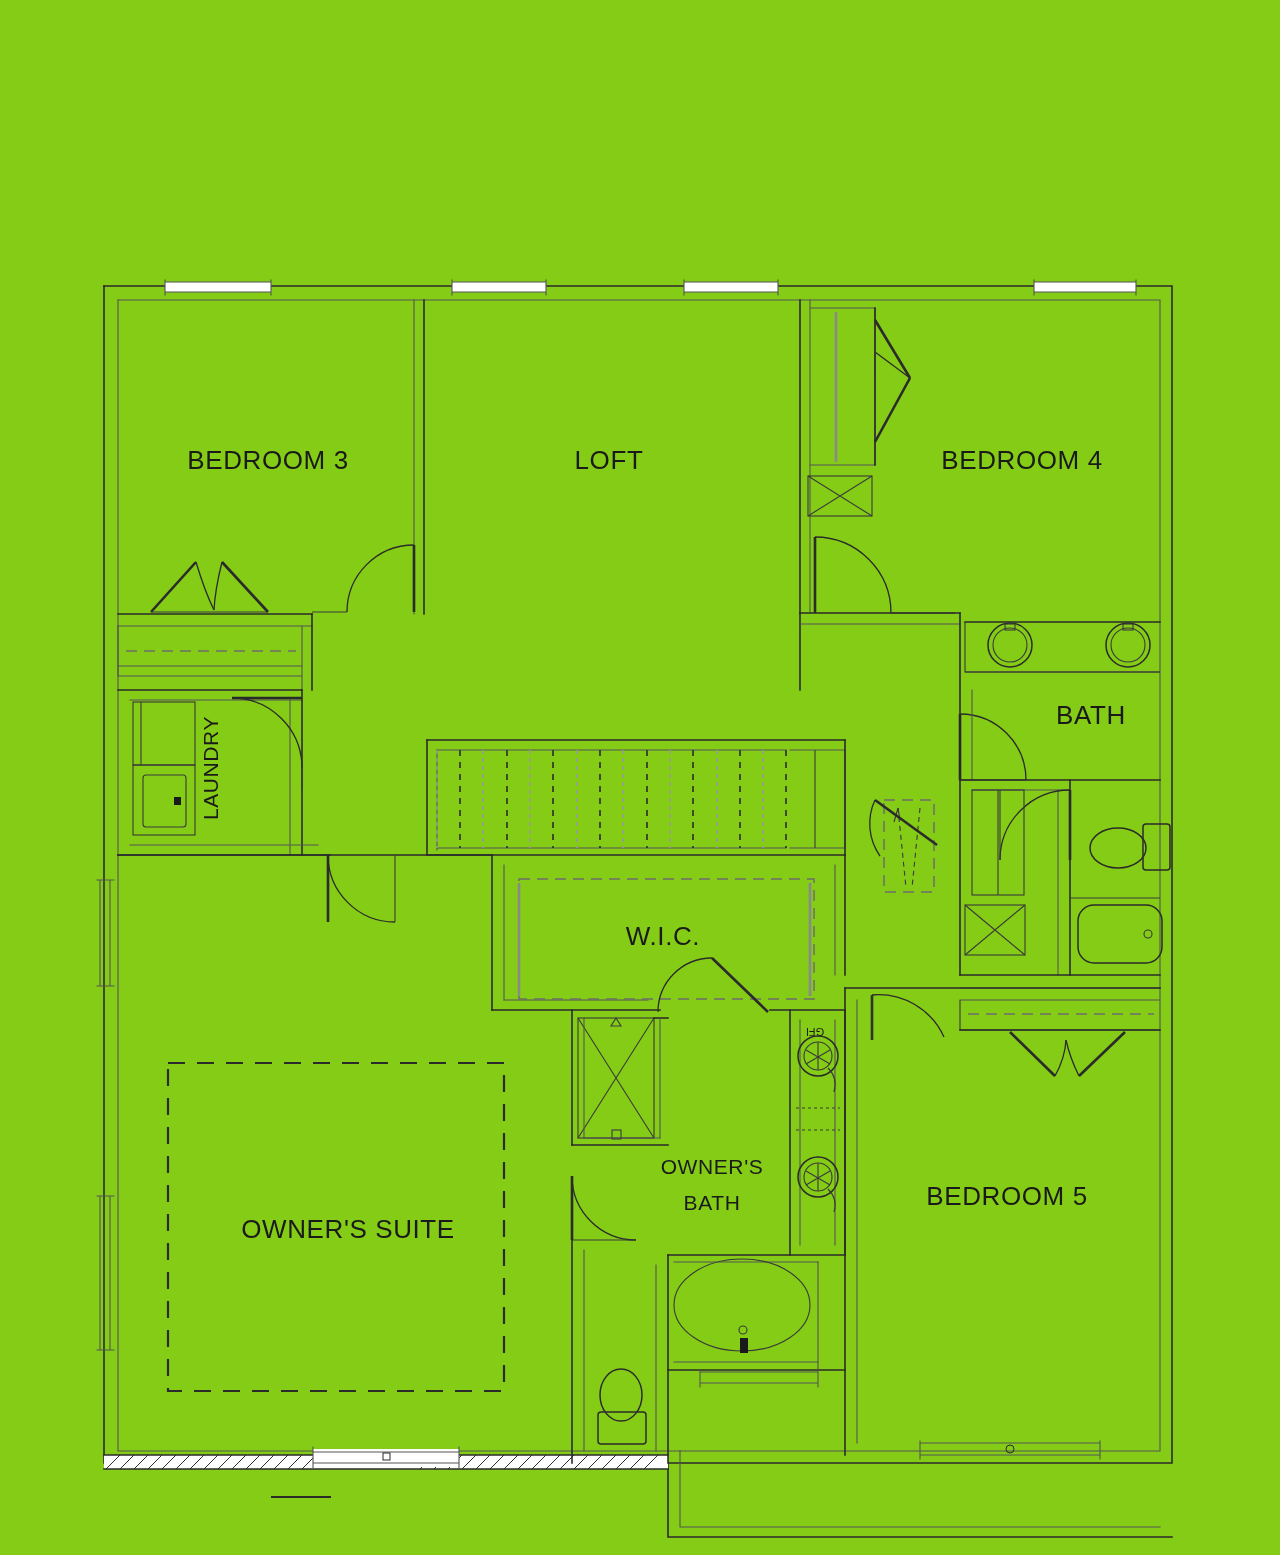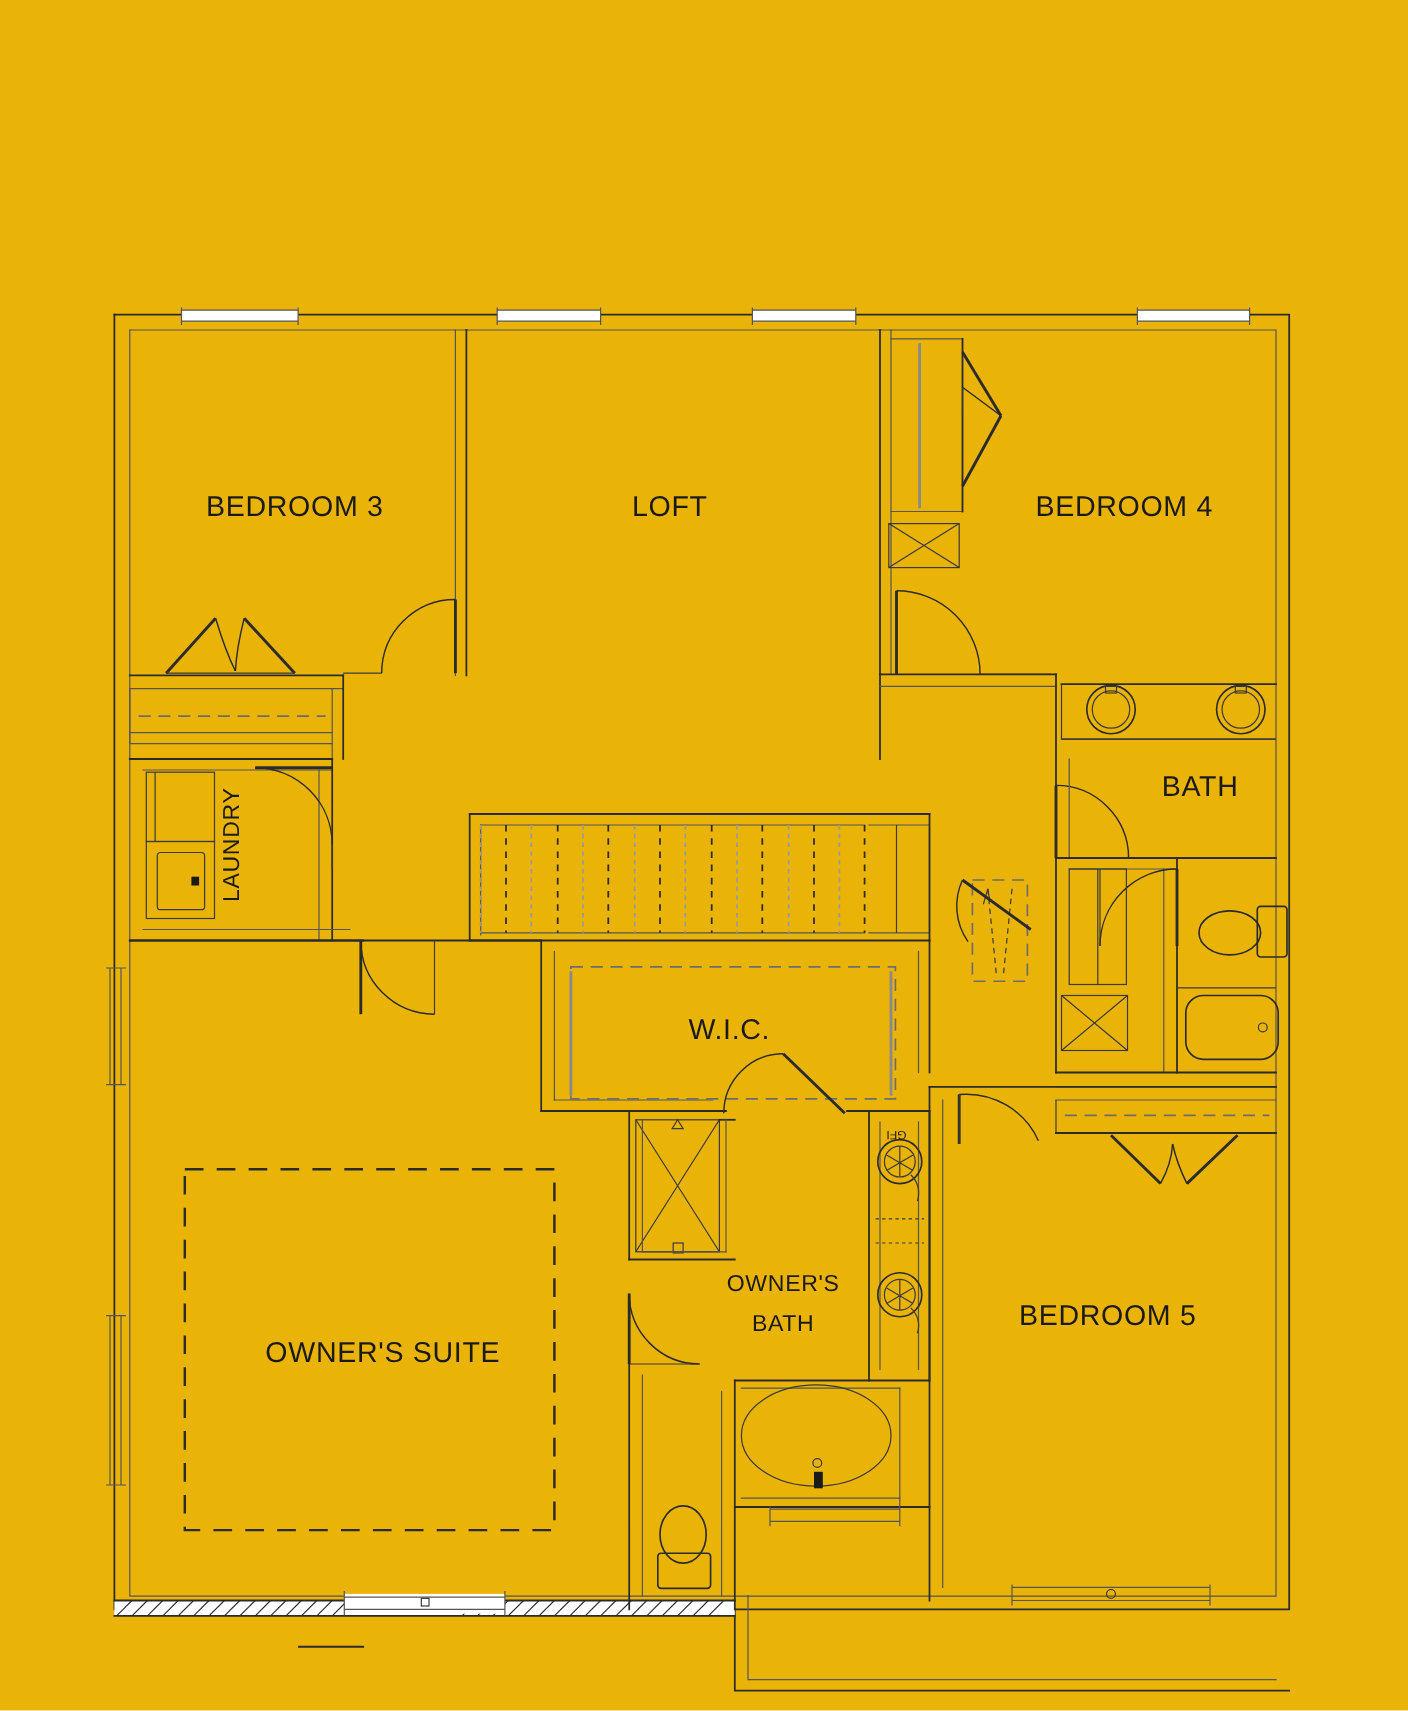--- a/index.html
+++ b/index.html
@@ -4,21 +4,21 @@
 <style>
   html, body {
     margin: 0;
     padding: 0;
     background: #ffffff;
   }
   #plan-root {
     position: relative;
     width: 1280px;
     height: 1555px;
-    background: #eab308;
+    background: #84cc16;
     font-family: "Liberation Sans", sans-serif;
     overflow: hidden;
   }
   svg#floorplan {
     display: block;
     width: 1280px;
     height: 1555px;
   }
   .wall {
     fill: none;

